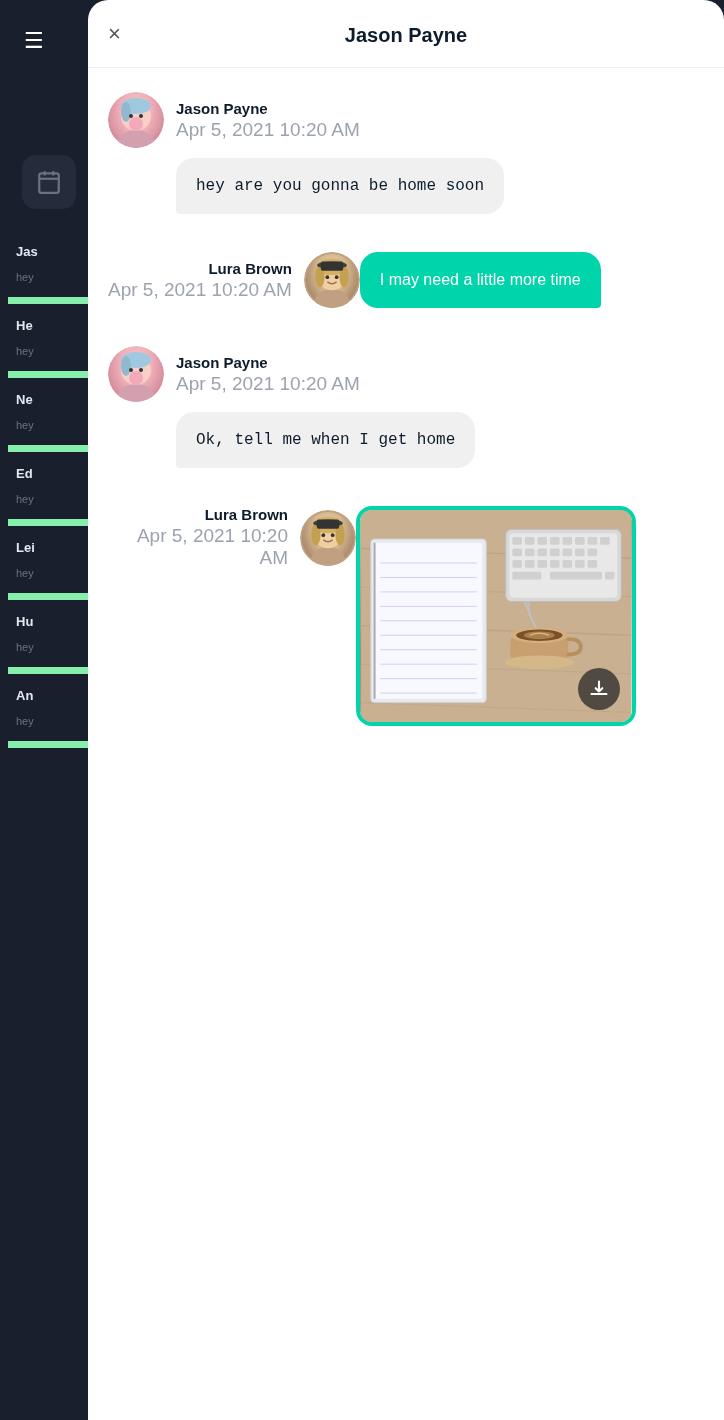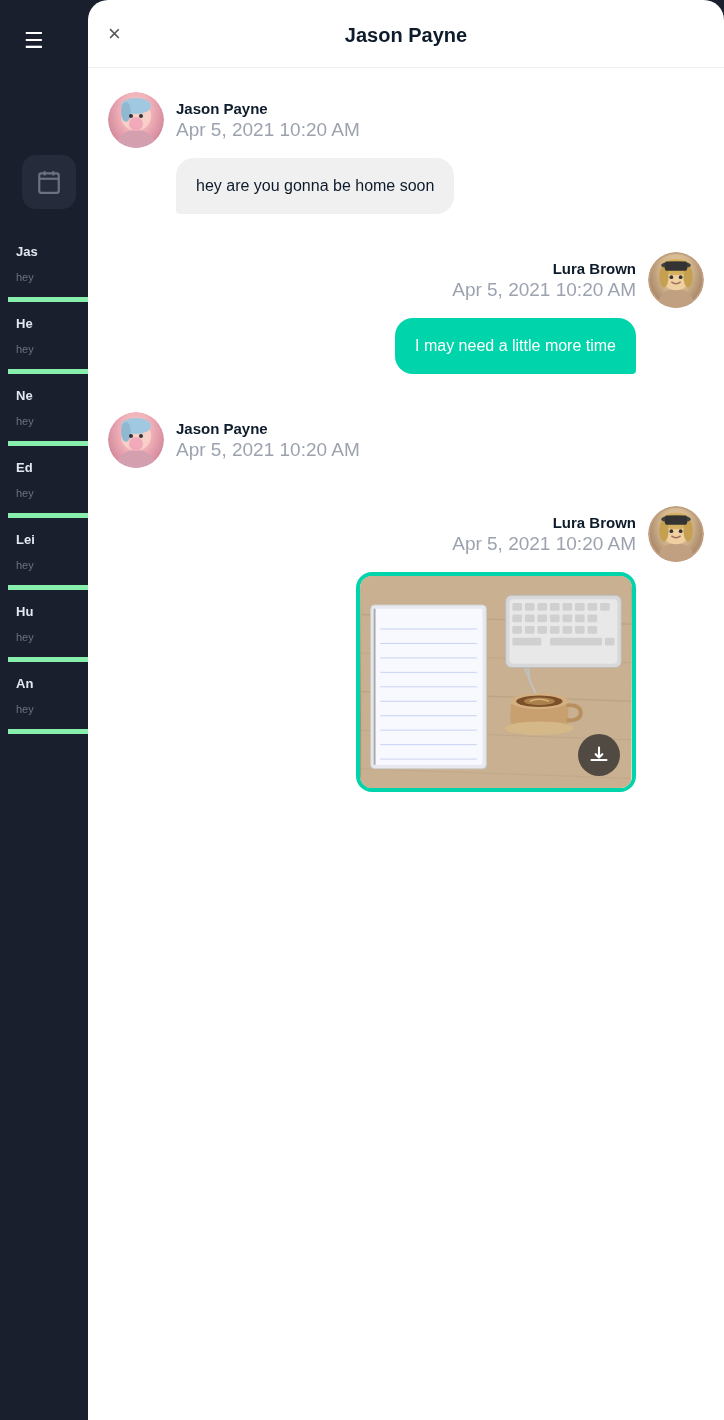--- a/index.html
+++ b/index.html
@@ -51,21 +51,21 @@
     .sidebar-contacts {
       position: absolute;
       top: 230px;
       left: 0;
       width: 100px;
       padding: 0 8px;
     }
 
     .sidebar-contact {
       padding: 14px 8px;
-      border-bottom: 5px solid #86efac;
+      border-bottom: 7px solid #86efac;
     }
 
     .sidebar-contact-name {
       color: #e2e8f0;
       font-size: 13px;
       font-weight: 600;
       white-space: nowrap;
       overflow: hidden;
     }
 
@@ -129,23 +129,22 @@
       flex-direction: column;
       gap: 0;
     }
 
     
     .message-group {
       margin-bottom: 28px;
     }
 
     .message-group.sent {
-      align-items: flex-end;
-      display: flex;
-      flex-direction: column;
+      align-items: flex-start;
+      display: flex;
     }
 
     .message-group.received {
       align-items: flex-start;
       display: flex;
       flex-direction: column;
     }
 
     
     .sender-info {
@@ -276,20 +275,21 @@
       background: rgba(40, 40, 40, 0.75);
       display: flex;
       align-items: center;
       justify-content: center;
       cursor: pointer;
       z-index: 5;
     }
 
     .received-bubbles {
       padding-left: 68px;
+      font-family: Liberation Mono, monospace;
     }
 
     .sent-bubbles {
       padding-right: 68px;
       display: flex;
       flex-direction: column;
       align-items: flex-end;
     }
   </style>
 </head>
@@ -424,20 +424,21 @@
               <circle cx="33" cy="24" r="2" fill="#333"></circle>
             </svg>
           </div>
         </div>
         <div class="sender-meta">
           <span class="sender-name">Jason Payne</span>
           <span class="sender-time">Apr 5, 2021 10:20 AM</span>
         </div>
       </div>
       <div class="received-bubbles">
+        <div class="bubble-received">Ok, tell me when I get home</div>
       </div>
     </div>
 
     <div class="message-group sent">
       <div class="sender-info sent">
         <div class="avatar">
           <div class="avatar-img avatar-lura-face">
             <svg width="56" height="56" viewBox="0 0 56 56">
               <ellipse cx="28" cy="50" rx="18" ry="12" fill="#c0a080"></ellipse>
               <circle cx="28" cy="24" r="15" fill="#f0d0a0"></circle>

